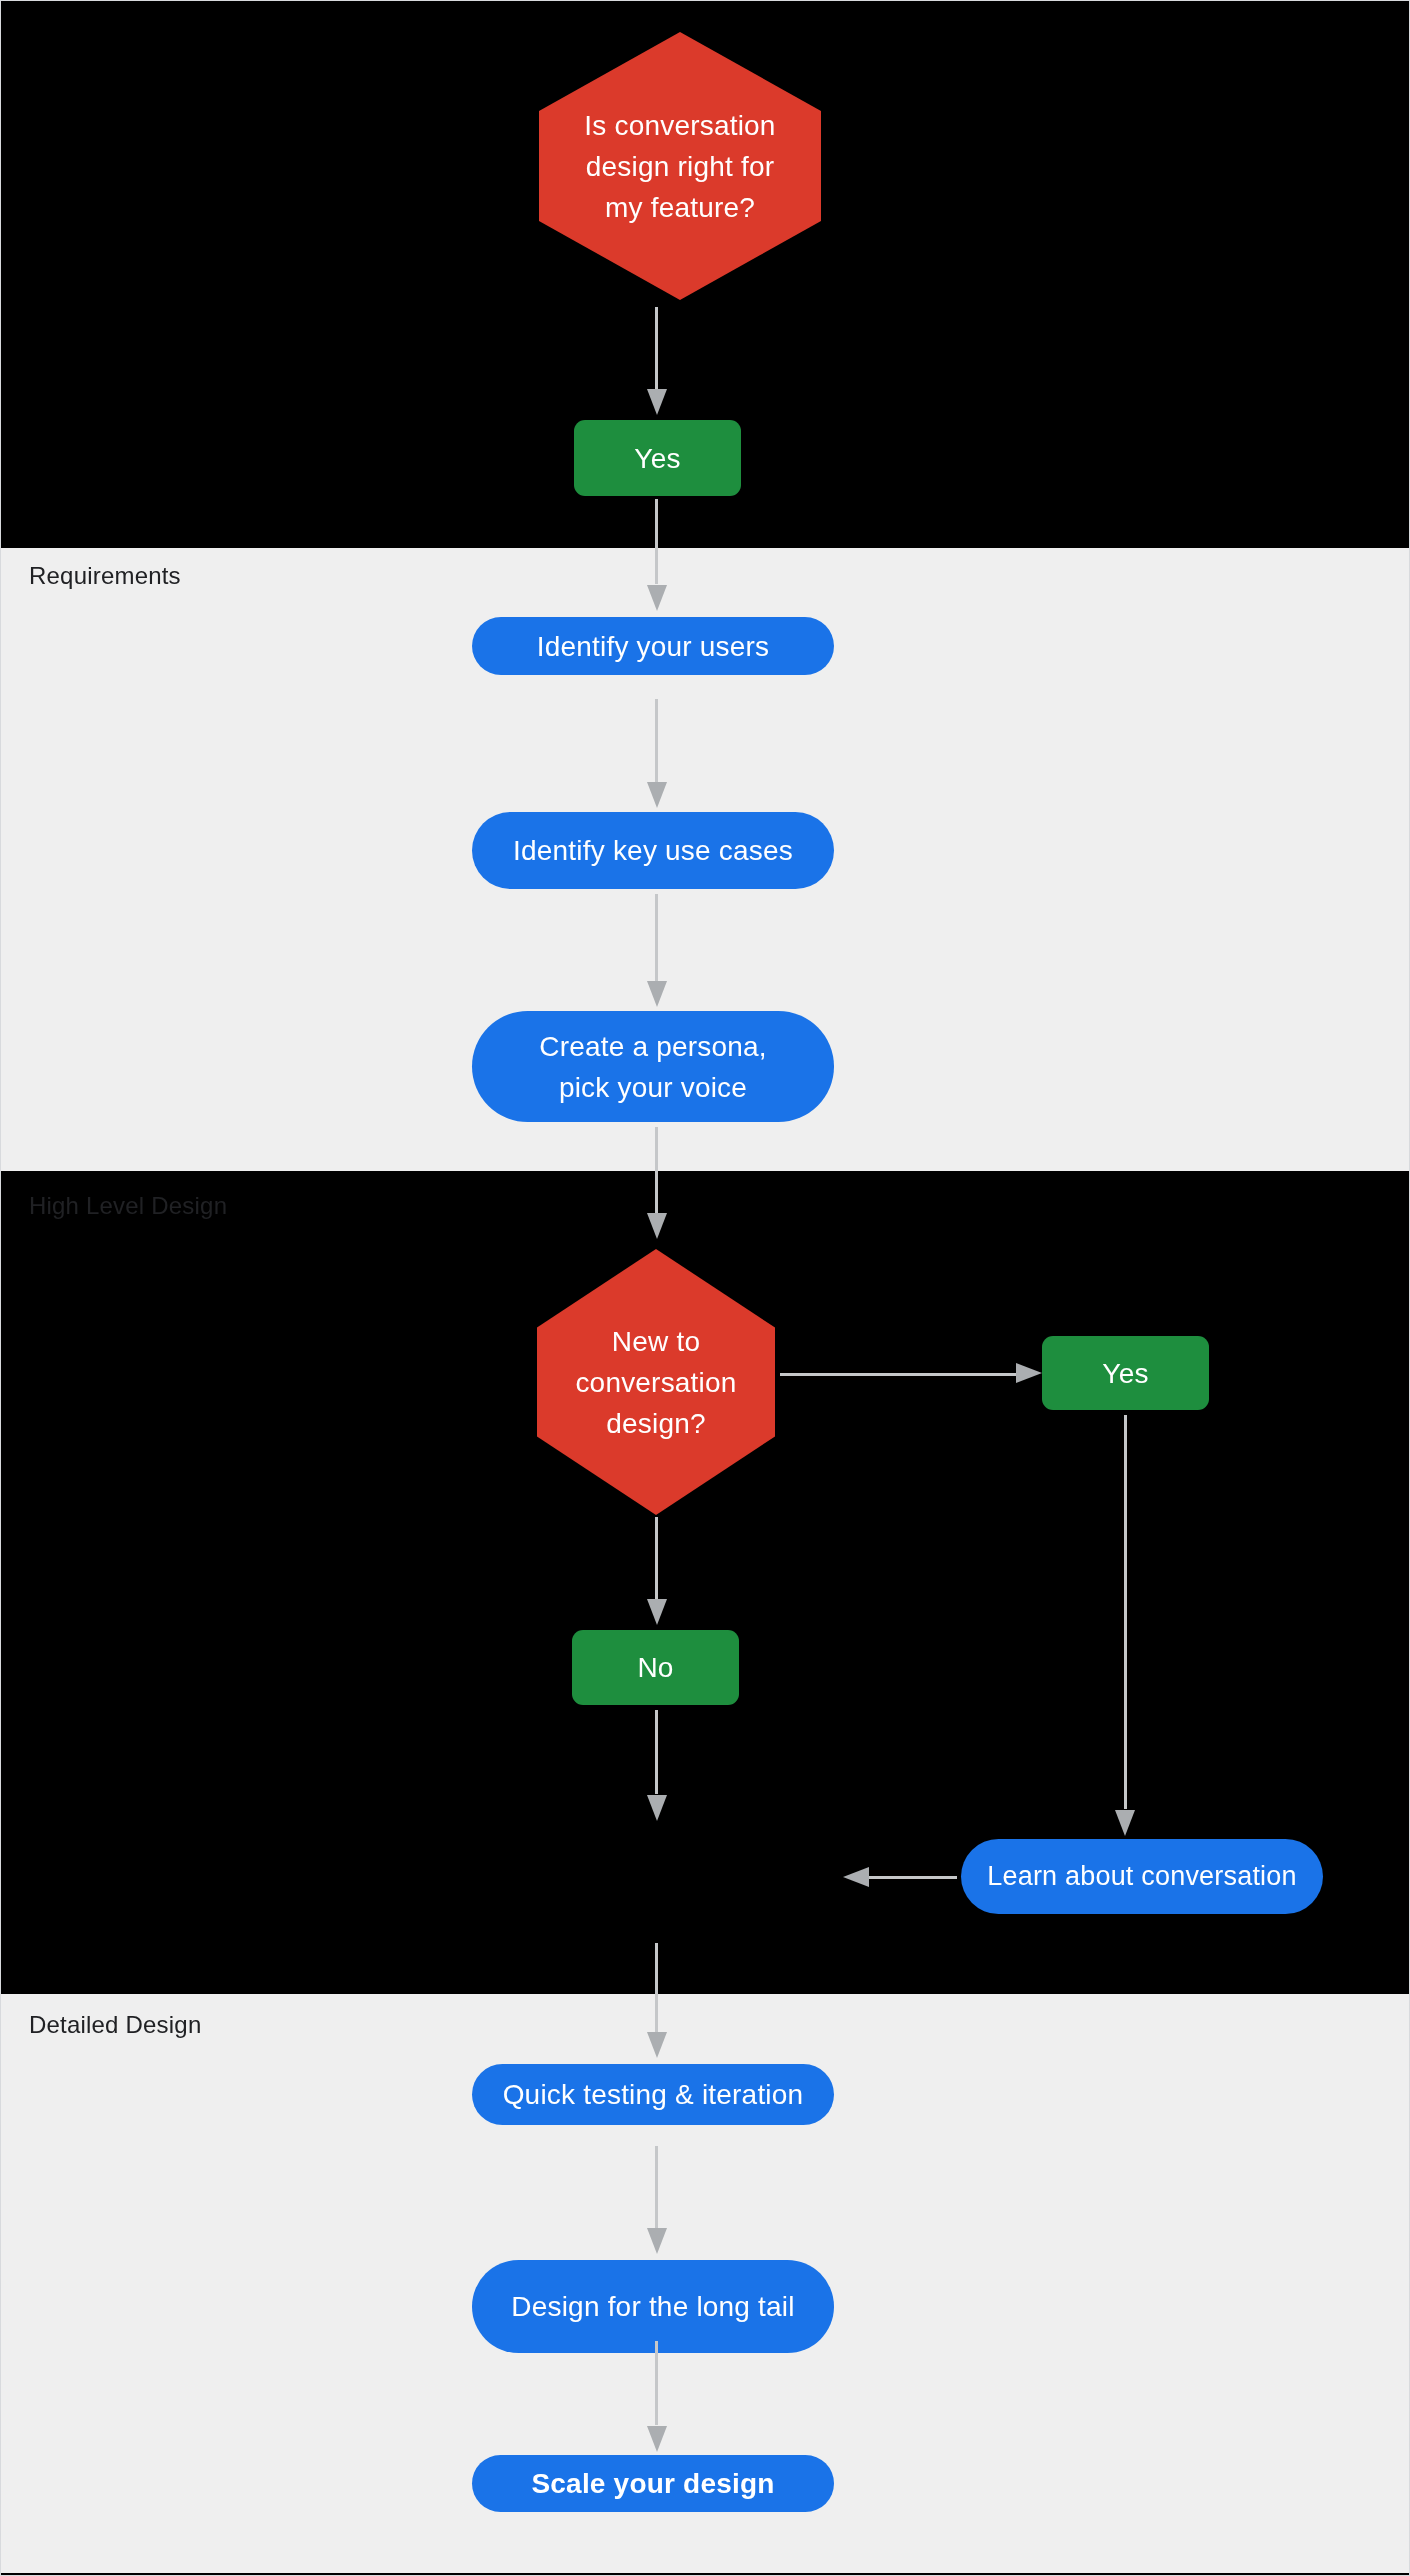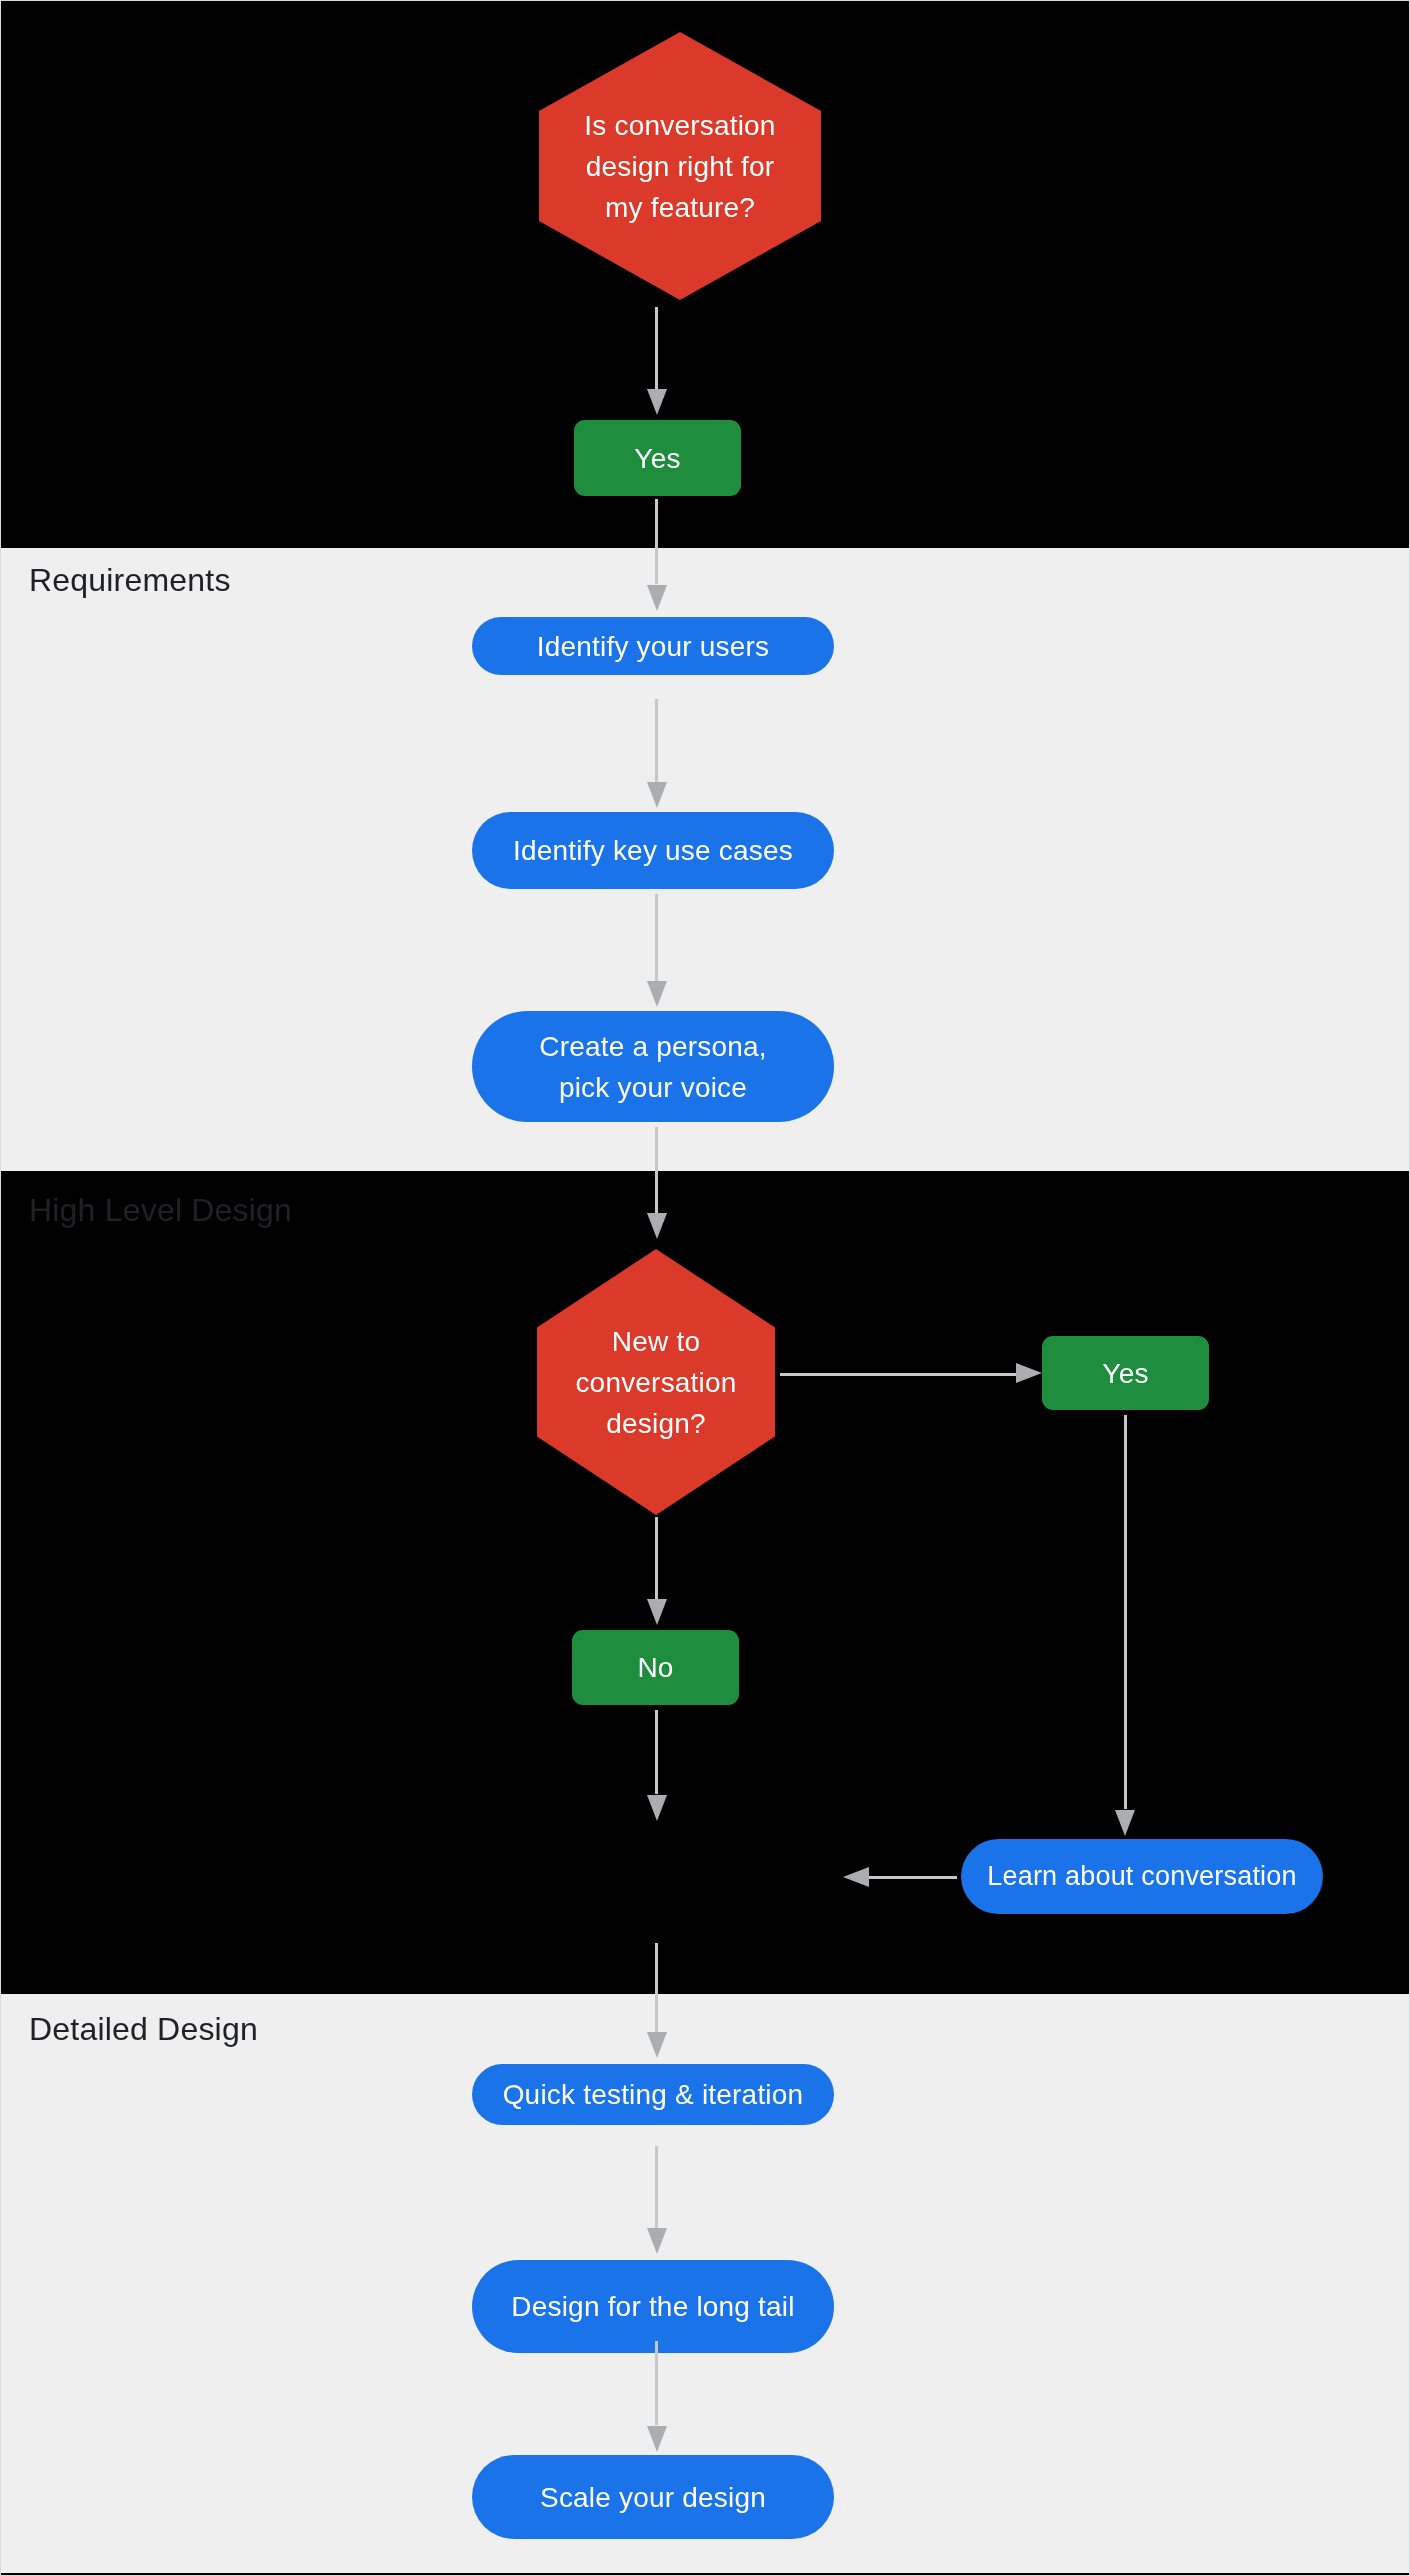--- a/index.html
+++ b/index.html
@@ -22,21 +22,21 @@
     box-sizing:border-box;
     border:1.9px solid var(--page-border);
     background:var(--section-dark);
     overflow:hidden;
   }
   .section{position:absolute;left:0;width:100%;}
   .section.dark{background:var(--section-dark);}
   .section.light{background:var(--section-light);}
   .section-label{
     position:absolute;left:28px;
-    font-size:32px;font-weight:400;
+    font-size:24px;font-weight:400;
     color:var(--label-text);
     letter-spacing:0.2px;
   }
   .node{
     position:absolute;
     display:flex;align-items:center;justify-content:center;
     text-align:center;
     color:var(--node-text);
     font-size:28px;font-weight:500;
     line-height:41px;
@@ -167,16 +167,16 @@
     <div class="ahead-down" style="left:646px;top:2227px;"></div>
   </div>
 
   <div class="node pill" style="left:471px;top:2259px;width:362px;height:93px;">Design for the long tail</div>
 
   <div>
     <div class="aline-v" style="left:654px;top:2340px;height:84px;"></div>
     <div class="ahead-down" style="left:646px;top:2425px;"></div>
   </div>
 
-  <div class="node pill" style="left:471px;top:2454px;width:362px;height:84px;">Scale your design</div>
+  <div class="node pill" style="left:471px;top:2454px;width:362px;height:57px;font-weight:bold;">Scale your design</div>
 
 </div>
 
 
 </body></html>

